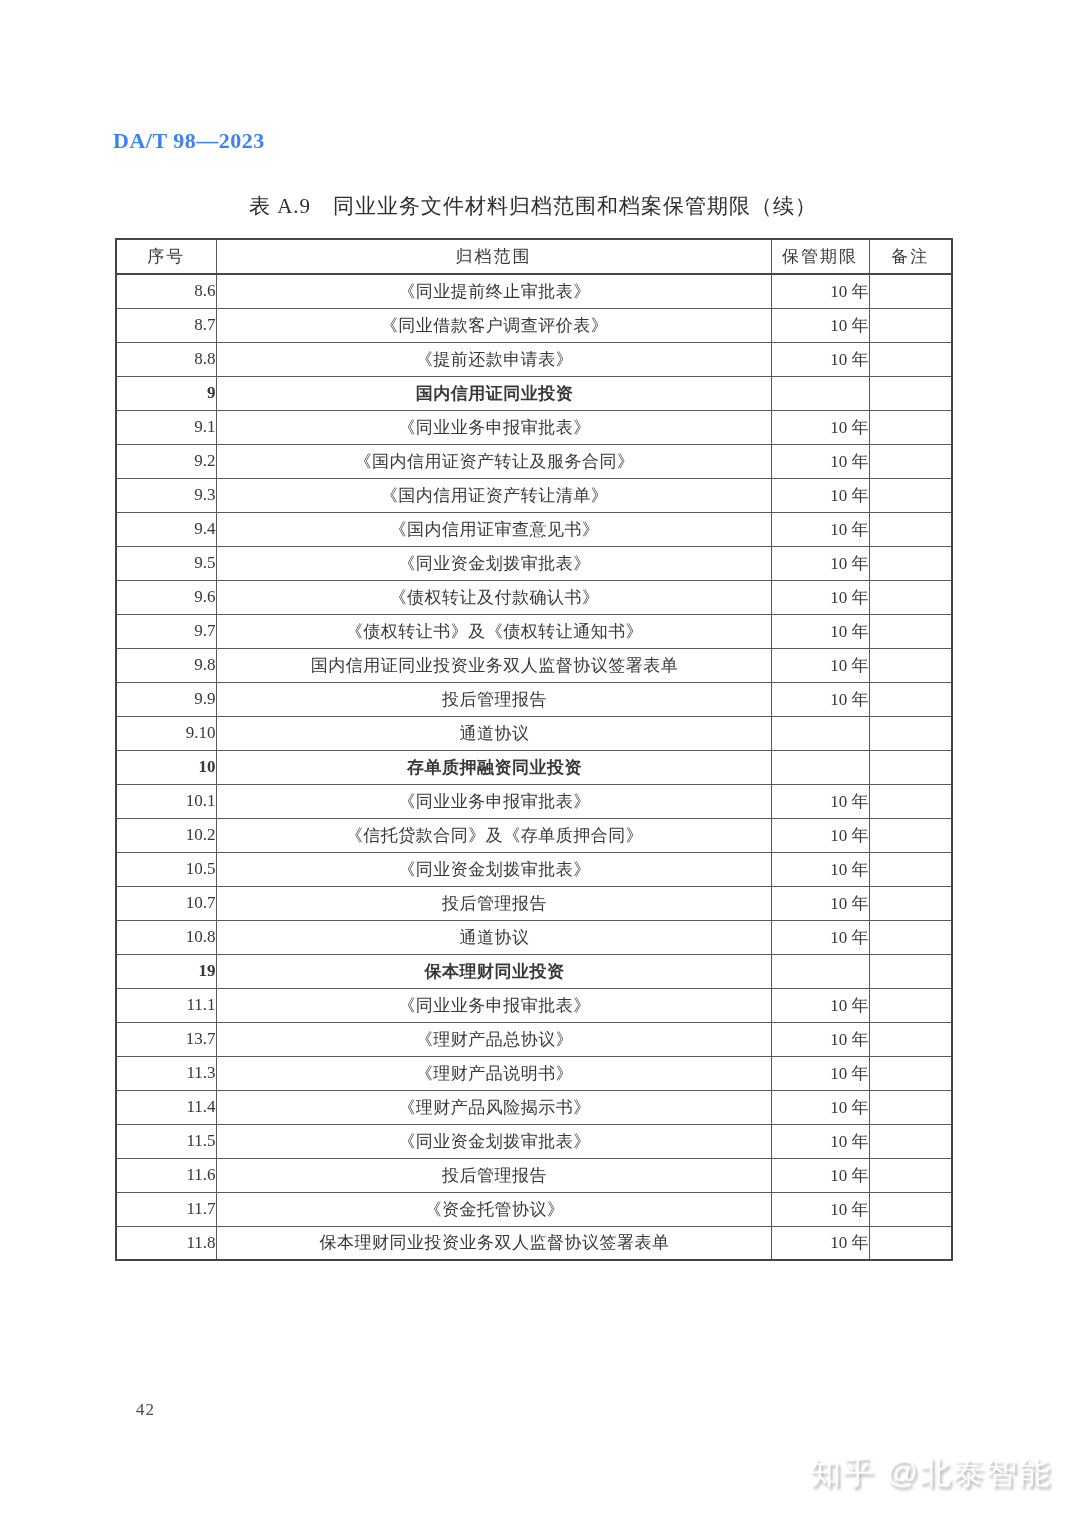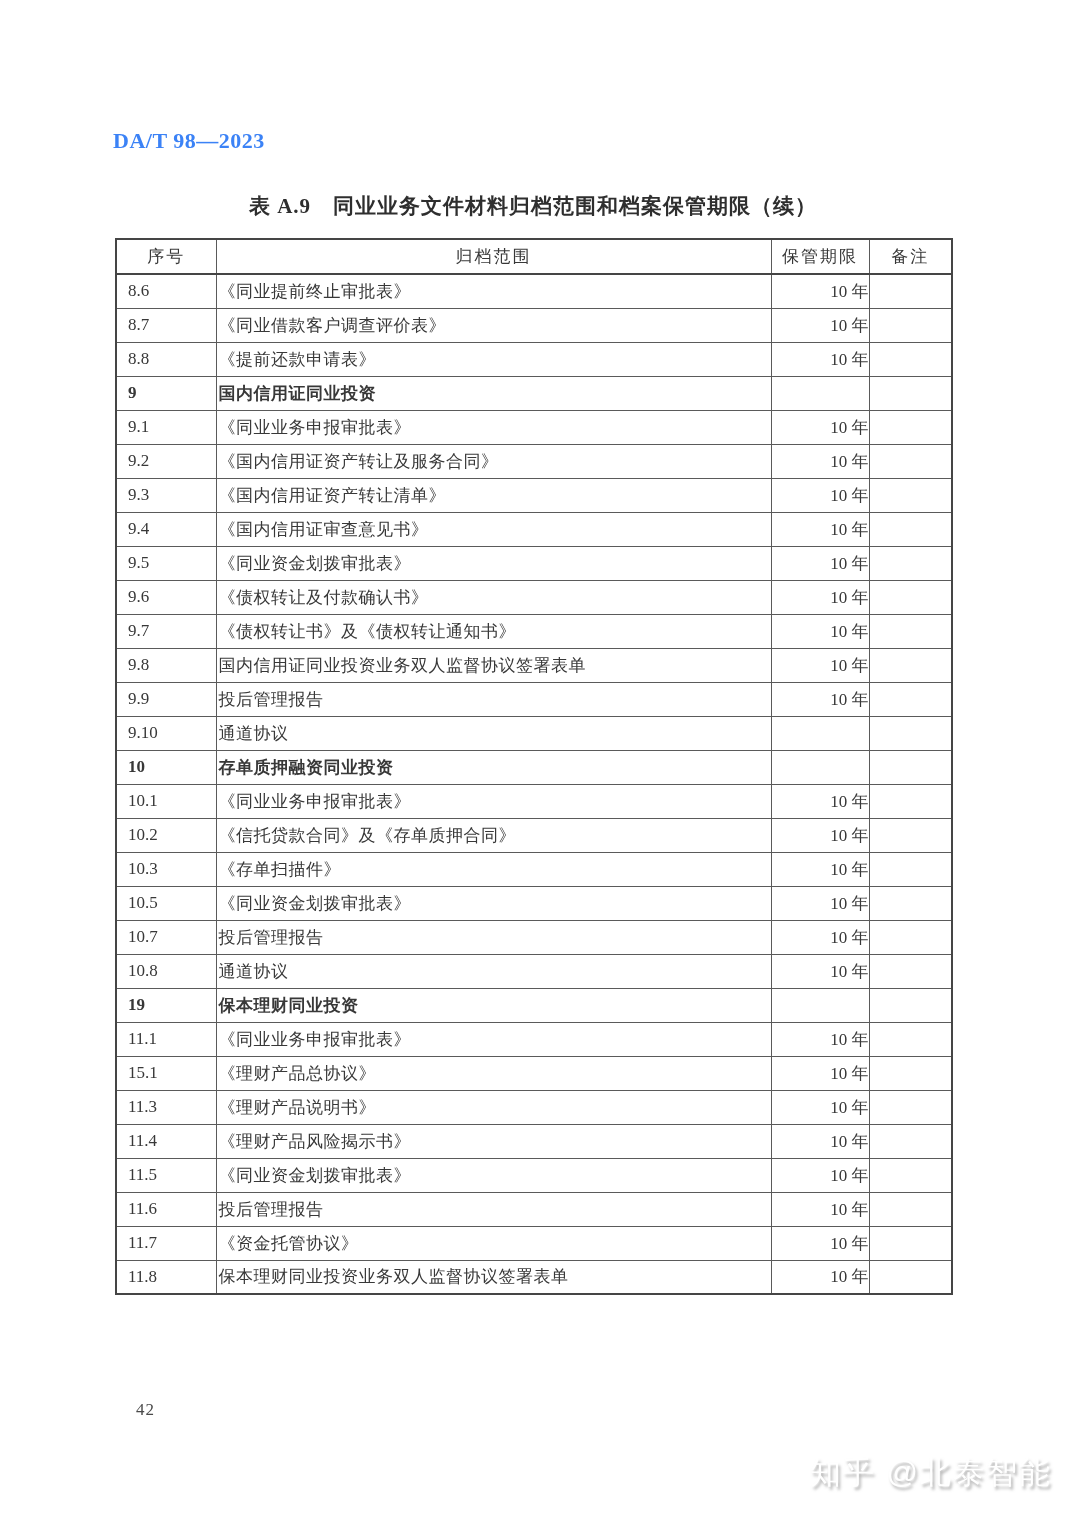--- a/index.html
+++ b/index.html
@@ -20,21 +20,21 @@
     letter-spacing: 0.5px;
     color: #3b82f6;
   }
   .table-title {
     position: absolute;
     left: 115px;
     width: 836px;
     top: 192px;
     text-align: center;
     font-size: 21px;
-    font-weight: bold;
+    font-weight: normal;
     color: #2e2e2e;
     letter-spacing: 1px;
   }
   table.archive-table {
     position: absolute;
     left: 115px;
     top: 238px;
     width: 836px;
     border-collapse: collapse;
     table-layout: fixed;
@@ -53,22 +53,22 @@
     overflow: hidden;
     white-space: nowrap;
   }
   table.archive-table { border: 2px solid #454545; }
   table.archive-table thead th {
     text-align: center;
     height: 35px;
     border-bottom: 2px solid #454545;
     letter-spacing: 2px;
   }
-  td.cell-num { padding-left: 11px; text-align: left; }
-  td.cell-scope { padding-left: 2px; text-align: left; letter-spacing: 0.5px; }
+  td.cell-num { padding-left: 0; text-align: right; }
+  td.cell-scope { padding-left: 2px; text-align: center; letter-spacing: 0.5px; }
   td.cell-period { text-align: right; }
   tr.section-row td.cell-num, tr.section-row td.cell-scope { font-weight: bold; }
   .page-number {
     position: absolute;
     left: 136px;
     top: 1400px;
     font-size: 17px;
     color: #4a4a4a;
     letter-spacing: 1px;
   }
@@ -203,26 +203,20 @@
     <td class="cell-period">10 年</td>
     <td class="cell-note"></td>
   </tr>
       <tr>
     <td class="cell-num">10.2</td>
     <td class="cell-scope">《信托贷款合同》及《存单质押合同》</td>
     <td class="cell-period">10 年</td>
     <td class="cell-note"></td>
   </tr>
       <tr>
-    <td class="cell-num">10.3</td>
-    <td class="cell-scope">《存单扫描件》</td>
-    <td class="cell-period">10 年</td>
-    <td class="cell-note"></td>
-  </tr>
-      <tr>
     <td class="cell-num">10.5</td>
     <td class="cell-scope">《同业资金划拨审批表》</td>
     <td class="cell-period">10 年</td>
     <td class="cell-note"></td>
   </tr>
       <tr>
     <td class="cell-num">10.7</td>
     <td class="cell-scope">投后管理报告</td>
     <td class="cell-period">10 年</td>
     <td class="cell-note"></td>
@@ -239,21 +233,21 @@
     <td class="cell-period"></td>
     <td class="cell-note"></td>
   </tr>
       <tr>
     <td class="cell-num">11.1</td>
     <td class="cell-scope">《同业业务申报审批表》</td>
     <td class="cell-period">10 年</td>
     <td class="cell-note"></td>
   </tr>
       <tr>
-    <td class="cell-num">15.1</td>
+    <td class="cell-num">13.7</td>
     <td class="cell-scope">《理财产品总协议》</td>
     <td class="cell-period">10 年</td>
     <td class="cell-note"></td>
   </tr>
       <tr>
     <td class="cell-num">11.3</td>
     <td class="cell-scope">《理财产品说明书》</td>
     <td class="cell-period">10 年</td>
     <td class="cell-note"></td>
   </tr>

